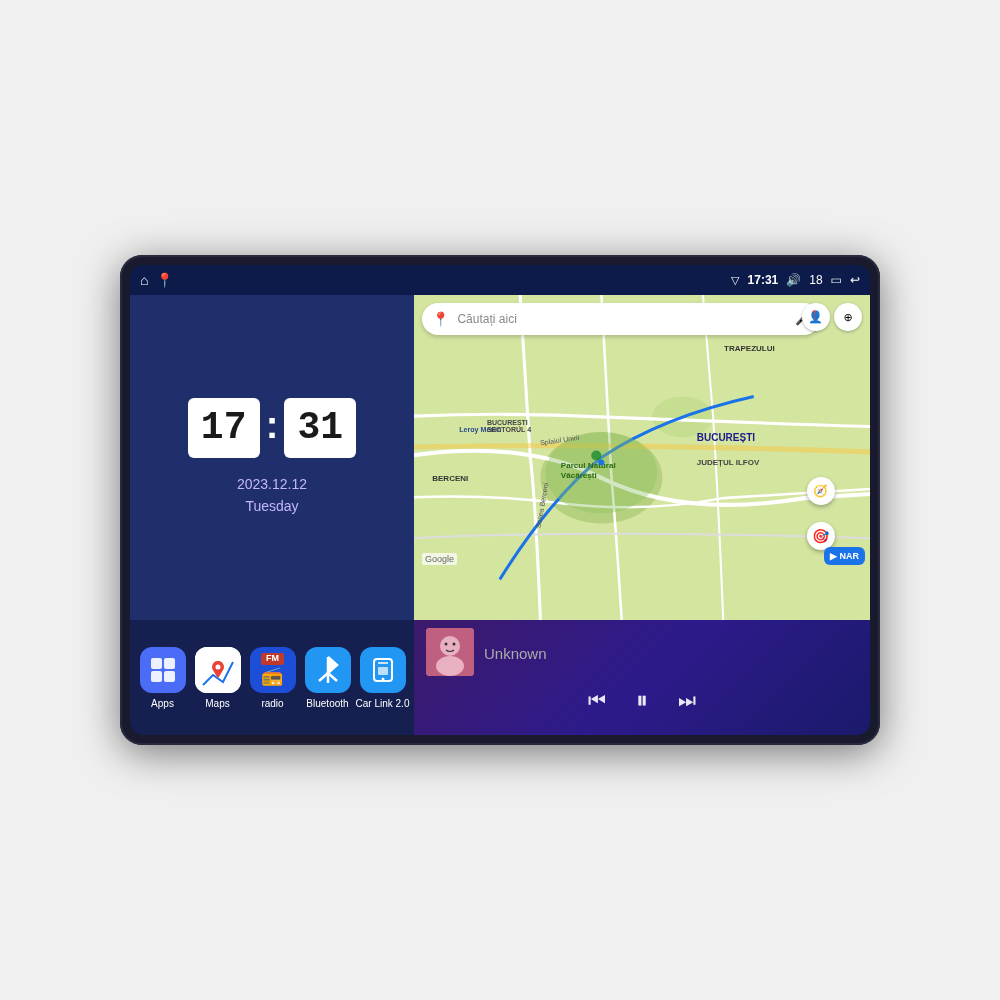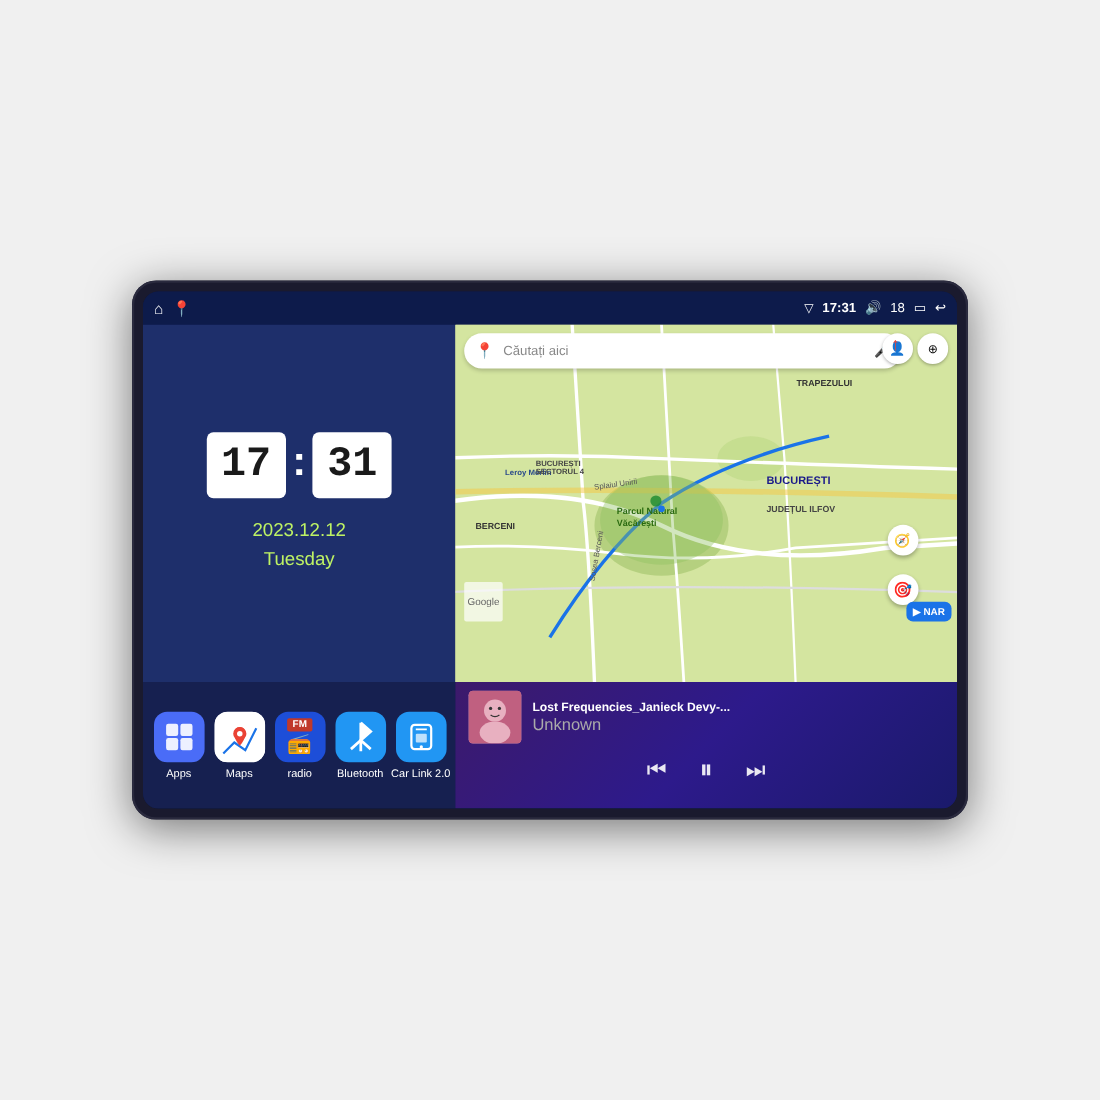--- a/index.html
+++ b/index.html
@@ -113,22 +113,22 @@
     }
 
     .clock-colon {
       color: white;
       font-size: 38px;
       font-weight: bold;
       margin-bottom: 4px;
     }
 
     .clock-date {
-      color: #bef264;
-      font-size: 17px;
+      color: #c4b5fd;
+      font-size: 14px;
       text-align: center;
       line-height: 1.6;
     }
 
     
     .apps-bar {
       height: 115px;
       background: #162050;
       display: flex;
       align-items: center;
@@ -312,21 +312,21 @@
     }
 
     
     .google-brand {
       position: absolute;
       bottom: 55px;
       left: 8px;
       font-size: 9px;
       color: #666;
       background: rgba(255,255,255,0.7);
-      padding: 13px 3px;
+      padding: 1px 3px;
       border-radius: 2px;
     }
 
     
     .location-pin {
       position: absolute;
       bottom: 70px;
       right: 35px;
       width: 28px;
       height: 28px;
@@ -555,21 +555,20 @@
               <svg width="48" height="48" viewBox="0 0 48 48">
                 <rect width="48" height="48" fill="#c06080"></rect>
                 <circle cx="24" cy="18" r="10" fill="#e8b0c0"></circle>
                 <ellipse cx="24" cy="38" rx="14" ry="10" fill="#e8b0c0"></ellipse>
                 <circle cx="20" cy="16" r="1.5" fill="#333"></circle>
                 <circle cx="28" cy="16" r="1.5" fill="#333"></circle>
                 <path d="M20 22 Q24 25 28 22" stroke="#333" stroke-width="1.2" fill="none"></path>
               </svg>
             </div>
             <div class="music-details">
-              <div class="music-title">Lost Frequencies_Janieck Devy-...</div>
               <div class="music-artist">Unknown</div>
             </div>
           </div>
           <div class="music-controls">
             <span class="ctrl-btn">⏮</span>
             <span class="ctrl-btn play">⏸</span>
             <span class="ctrl-btn">⏭</span>
           </div>
         </div>
 

